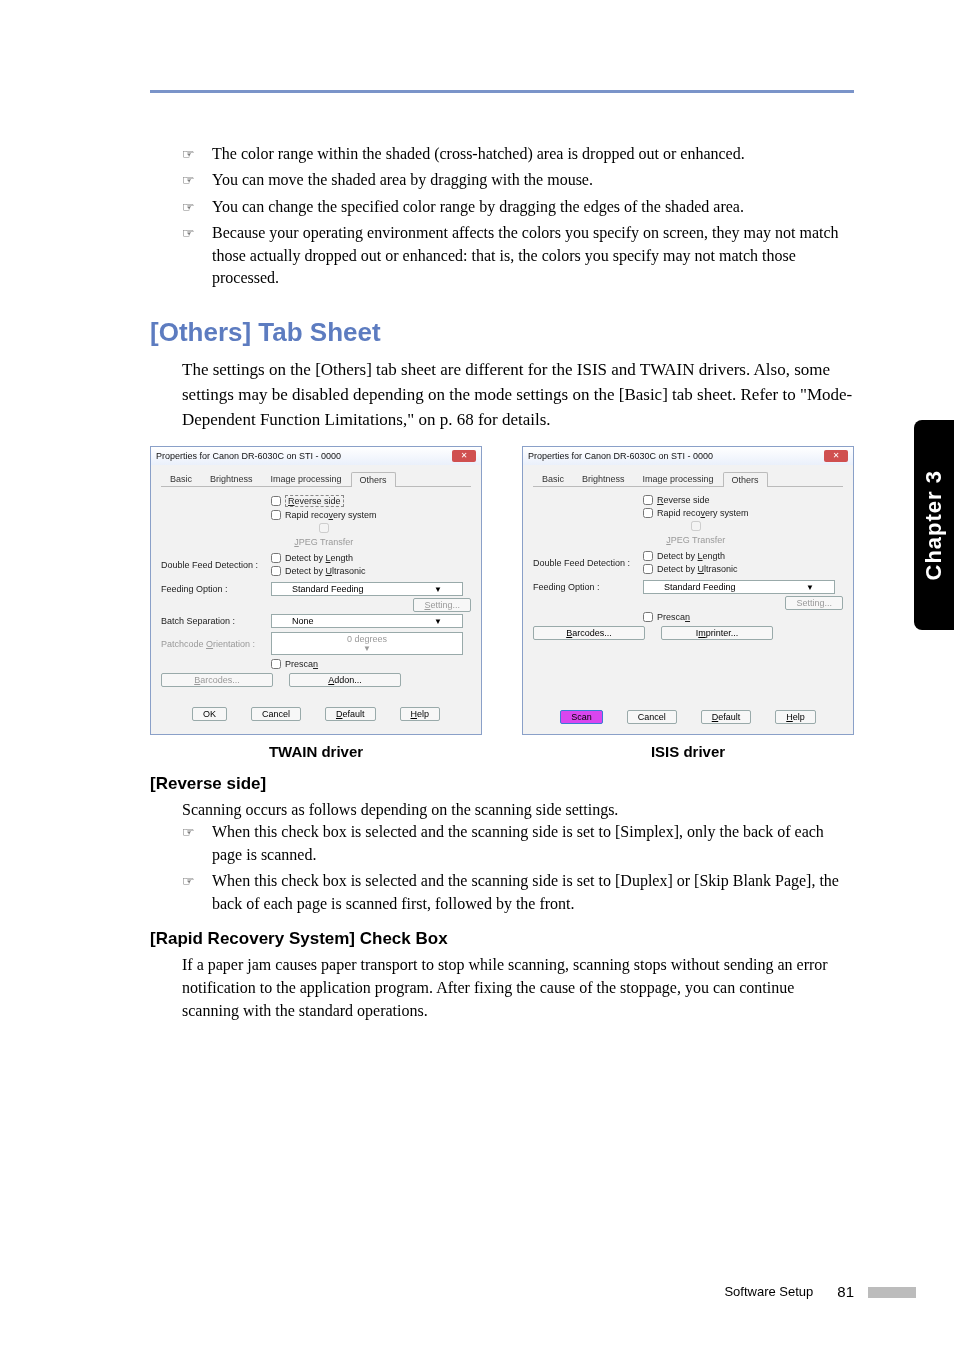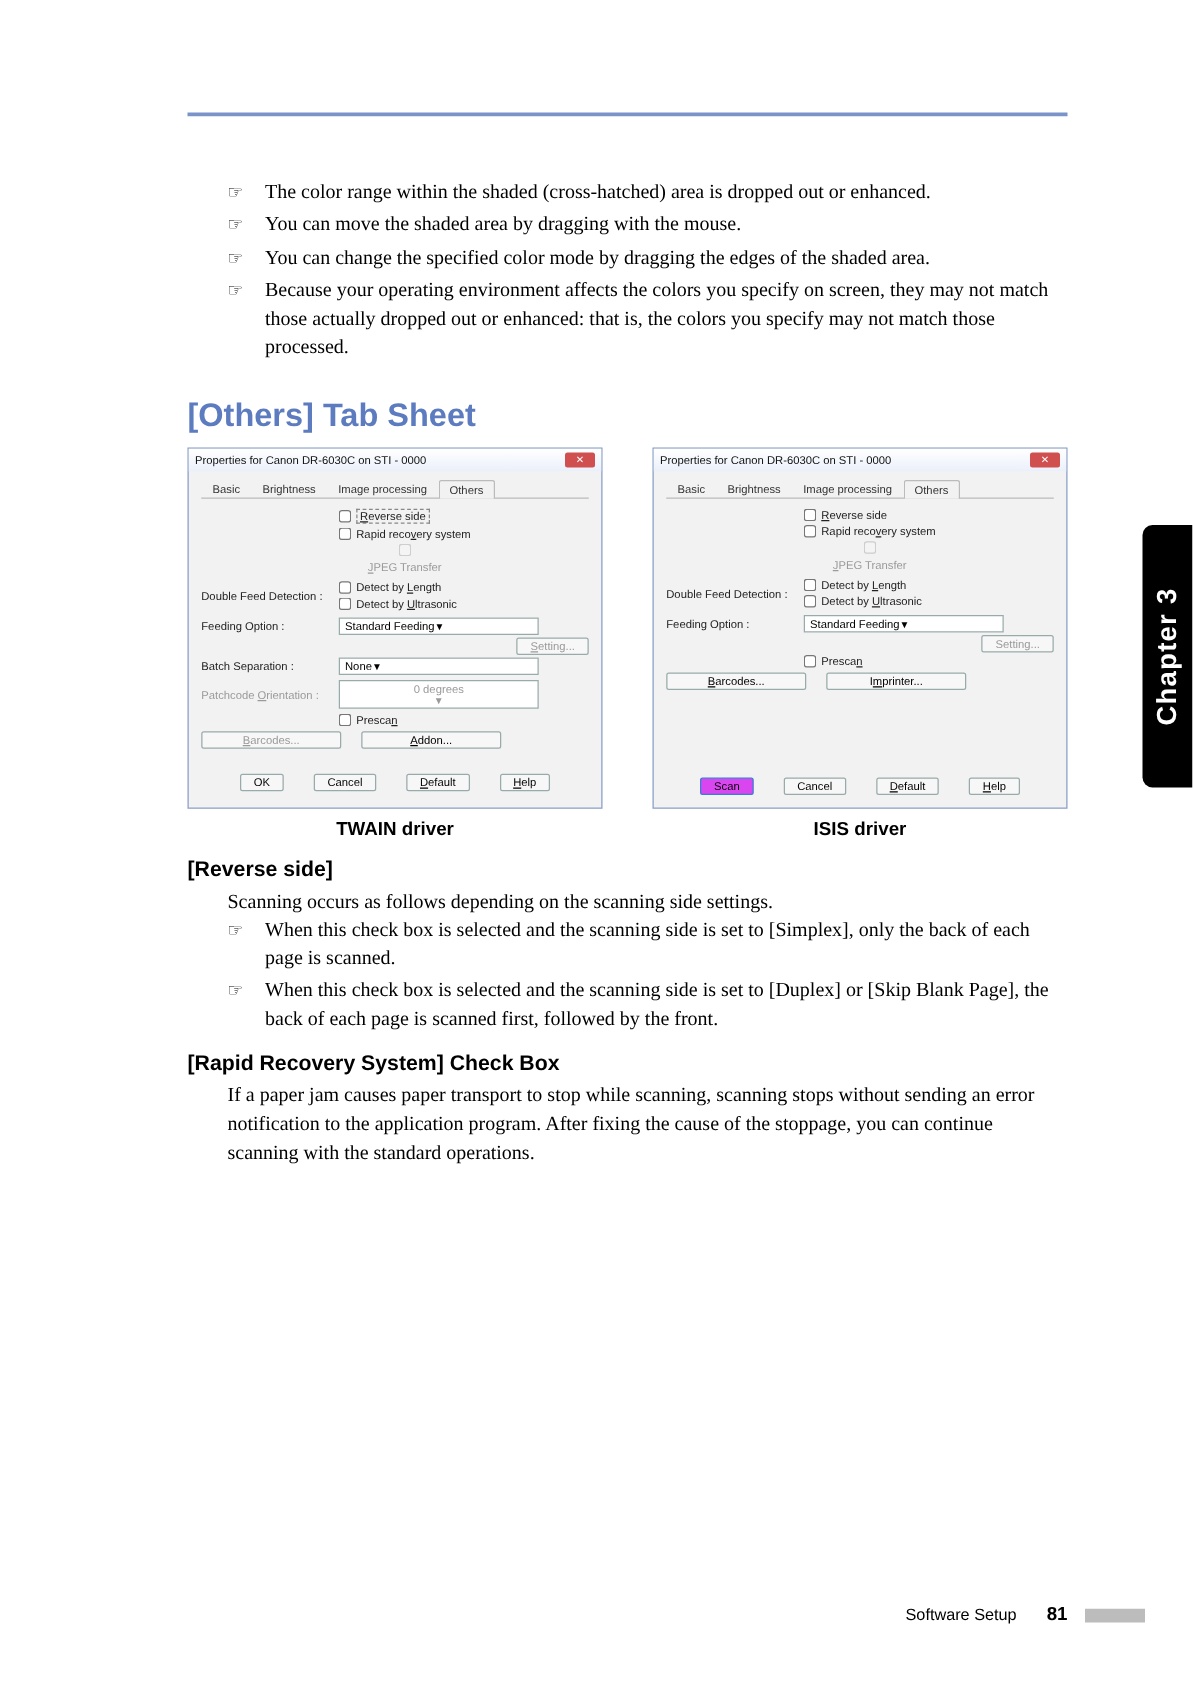--- a/index.html
+++ b/index.html
@@ -138,23 +138,24 @@
     color: #9a9a9a;
     flex-direction: column;
   }
   .dashed-focus {
     border: 1px dashed #888;
     padding: 0 2px;
   }
   .sel {
     border: 1px solid #9aa;
     background: #fff;
-    padding: 1px 4px;
+    padding: 1px 20px;
     min-width: 150px;
     display: flex;
+    justify-content: space-between;
     align-items: center;
     font-size: 9px;
   }
   .sel .arr {
     font-size: 8px;
   }
   .btn {
     border: 1px solid #9aa;
     background: #f7f7f7;
     padding: 1px 10px;
@@ -225,21 +226,21 @@
     position: absolute;
     bottom: 48px;
     right: 100px;
     font-size: 13px;
     font-family: Arial, Helvetica, sans-serif;
     display: flex;
     align-items: center;
     gap: 24px;
   }
   .footer .pagenum {
-    font-weight: bold;
+    font-weight: normal;
     font-size: 15px;
   }
   .footer-bar {
     position: absolute;
     bottom: 50px;
     right: 38px;
     width: 48px;
     height: 11px;
     background: #bcbcbc;
   }
@@ -259,29 +260,30 @@
     <li>
         <span class="ptr">☞</span>
         <span>The color range within the shaded (cross-hatched) area is dropped out or enhanced.</span>
       </li>
     <li>
         <span class="ptr">☞</span>
         <span>You can move the shaded area by dragging with the mouse.</span>
       </li>
     <li>
         <span class="ptr">☞</span>
-        <span>You can change the specified color mode by dragging the edges of the shaded area.</span>
+        <span>You can change the specified color range by dragging the edges of the shaded area.</span>
       </li>
     <li>
         <span class="ptr">☞</span>
         <span>Because your operating environment affects the colors you specify on screen, they may not match those actually dropped out or enhanced: that is, the colors you specify may not match those processed.</span>
       </li>
   </ul>
 
   <h2 class="tab-heading">[Others] Tab Sheet</h2>
+  <p class="body-para indent-block">The settings on the [Others] tab sheet are different for the ISIS and TWAIN drivers. Also, some settings may be disabled depending on the mode settings on the [Basic] tab sheet. Refer to "Mode-Dependent Function Limitations," on p. 68 for details.</p>
 
   <div class="screens">
 
     <div class="dlg">
       <div class="dlg-titlebar">
         <span>Properties for Canon DR-6030C on STI - 0000</span>
         <span class="dlg-close">✕</span>
       </div>
       <div class="dlg-body">
         <div class="tabs">

